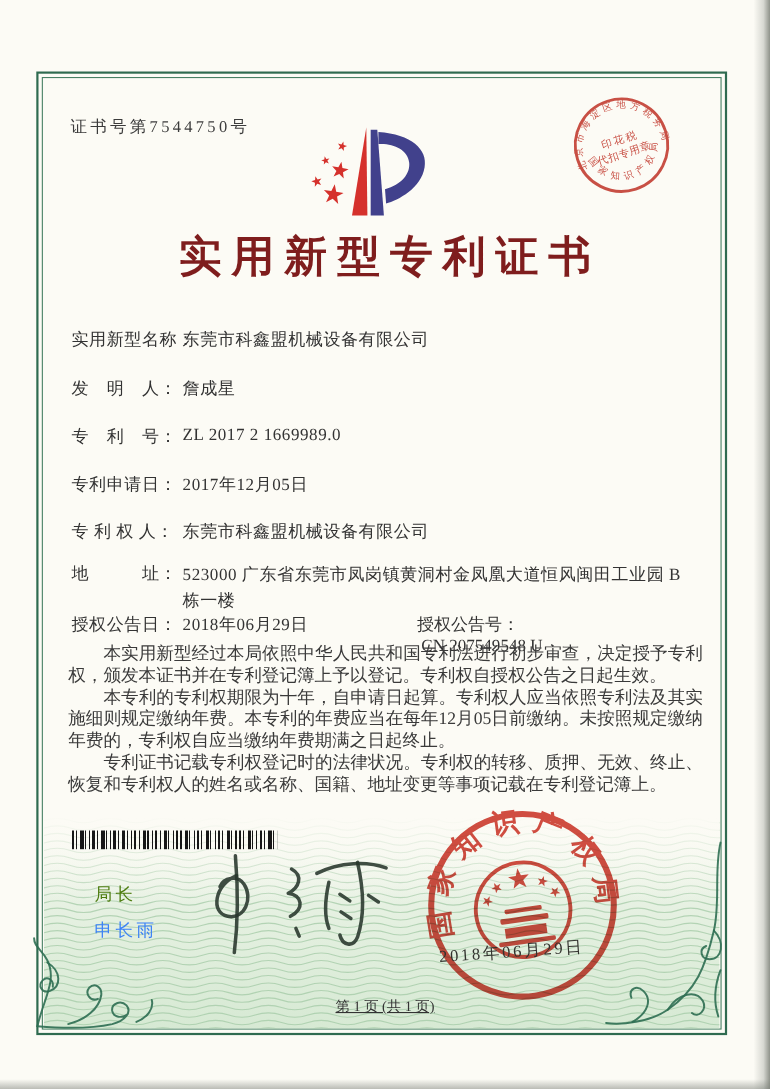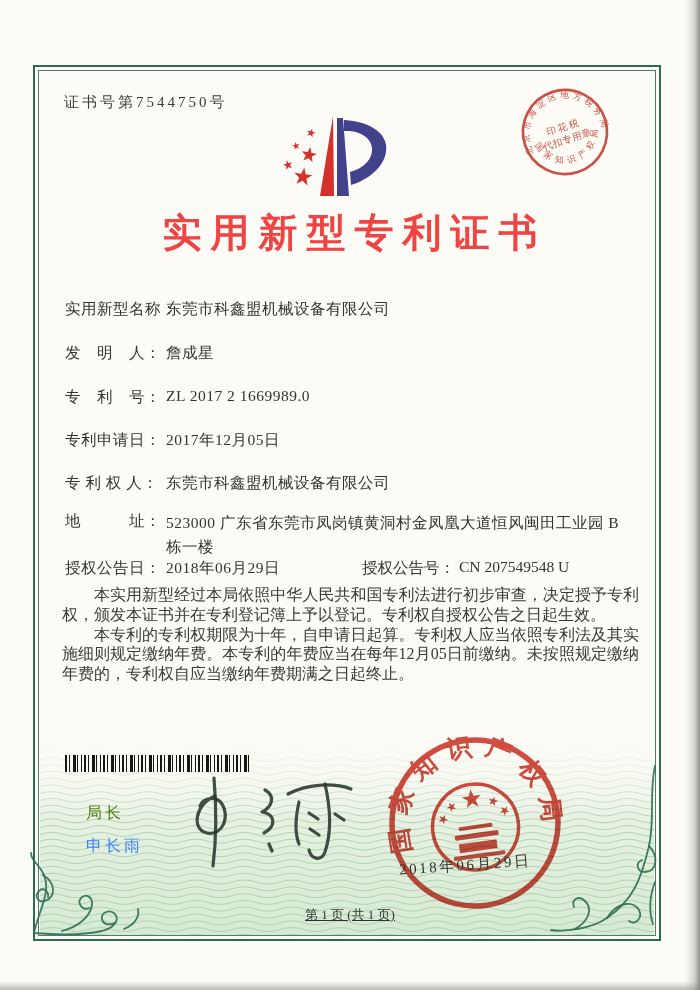--- a/index.html
+++ b/index.html
@@ -15,32 +15,32 @@
   .pattern{position:absolute;left:40px;top:742px;width:614px;height:193px;}
   .pattern .tint{position:absolute;inset:0;
         background:linear-gradient(180deg,rgba(216,236,216,0) 0%,rgba(213,233,211,.55) 40%,rgba(205,229,203,.8) 100%);}
   .pattern svg.waves{position:absolute;inset:0;width:100%;height:100%;}
   .pattern .wave{fill:none;stroke:#a3c9a6;stroke-width:1;opacity:.75;}
   .pattern .fade{position:absolute;left:0;top:0;width:100%;height:80px;
         background:linear-gradient(180deg,#fcfbf5 0%,rgba(252,251,245,0) 100%);}
   .flourish{position:absolute;}
   .flourish path{fill:none;stroke:#2e6e52;stroke-width:1.8;stroke-linecap:round;opacity:.9;}
   
-  .cert-no{position:absolute;left:64px;top:93px;font-size:15px;letter-spacing:3px;color:#3b3b3b;}
+  .cert-no{position:absolute;left:64px;top:106px;font-size:15px;letter-spacing:3px;color:#3b3b3b;}
   .logo{position:absolute;left:278px;top:106px;width:116px;height:96px;}
   .tax-stamp{position:absolute;left:517px;top:84px;width:96px;height:96px;mix-blend-mode:multiply;opacity:.88;}
   .tax-stamp text{fill:#c4392e;font-family:"Liberation Serif",serif;}
   .title{position:absolute;left:0;top:206px;width:100%;text-align:center;
-         font-size:39px;font-weight:700;letter-spacing:9px;text-indent:9px;color:#ef4444;}
+         font-size:39px;font-weight:700;letter-spacing:9px;text-indent:9px;color:#7f1d1d;}
   
   .row{position:absolute;left:65px;font-size:15.5px;display:flex;color:#333;}
   .row .lab{white-space:pre;width:101px;flex:none;letter-spacing:.5px;}
   .row .val{letter-spacing:.5px;}
   .addr .val{width:472px;line-height:24px;font-family:Liberation Serif, serif;}
-  .pair2{position:absolute;left:362px;display:flex;font-size:15.5px;}
+  .pair2{position:absolute;left:379px;display:flex;font-size:15.5px;flex-direction:column;}
   
   .paras{position:absolute;left:62px;top:585px;width:577px;font-size:16px;line-height:19.8px;
          text-align:justify;color:#3a3a3a;}
   .paras p{margin:0;text-indent:2em;}
   
   .barcode{position:absolute;left:65px;top:755px;width:187px;height:17px;
       background:repeating-linear-gradient(90deg,#161616 0 2px,transparent 2px 4px,#161616 4px 5px,
       transparent 5px 8px,#161616 8px 11px,transparent 11px 12px,#161616 12px 13px,transparent 13px 16px,
       #161616 16px 17px,transparent 17px 19px);}
   .director-title{position:absolute;left:86px;top:803px;font-size:16px;letter-spacing:3px;color:#4d7c0f;}
@@ -180,20 +180,21 @@
     <span class="val">2018年06月29日</span>
   </div>
   <div class="pair2" style="top:558px">
     <span class="lab" style="white-space:pre">授权公告号：</span>
     <span class="val" style="margin-left:4px">CN 207549548 U</span>
   </div>
 
   <div class="paras">
     <p>本实用新型经过本局依照中华人民共和国专利法进行初步审查，决定授予专利权，颁发本证书并在专利登记簿上予以登记。专利权自授权公告之日起生效。</p>
     <p>本专利的专利权期限为十年，自申请日起算。专利权人应当依照专利法及其实施细则规定缴纳年费。本专利的年费应当在每年12月05日前缴纳。未按照规定缴纳年费的，专利权自应当缴纳年费期满之日起终止。</p>
+    <p>专利证书记载专利权登记时的法律状况。专利权的转移、质押、无效、终止、恢复和专利权人的姓名或名称、国籍、地址变更等事项记载在专利登记簿上。</p>
   </div>
 
   <div class="barcode"></div>
 
   <div class="director-title">局长</div>
   <div class="director-name">申长雨</div>
 
   <svg class="signature" viewBox="0 0 185 102">
     <path d="M32,24 C12,32 8,58 24,61 C40,64 47,44 39,32 C33,23 20,26 17,34"></path>
     <path d="M31,6 C33,30 34,62 30,94"></path>

